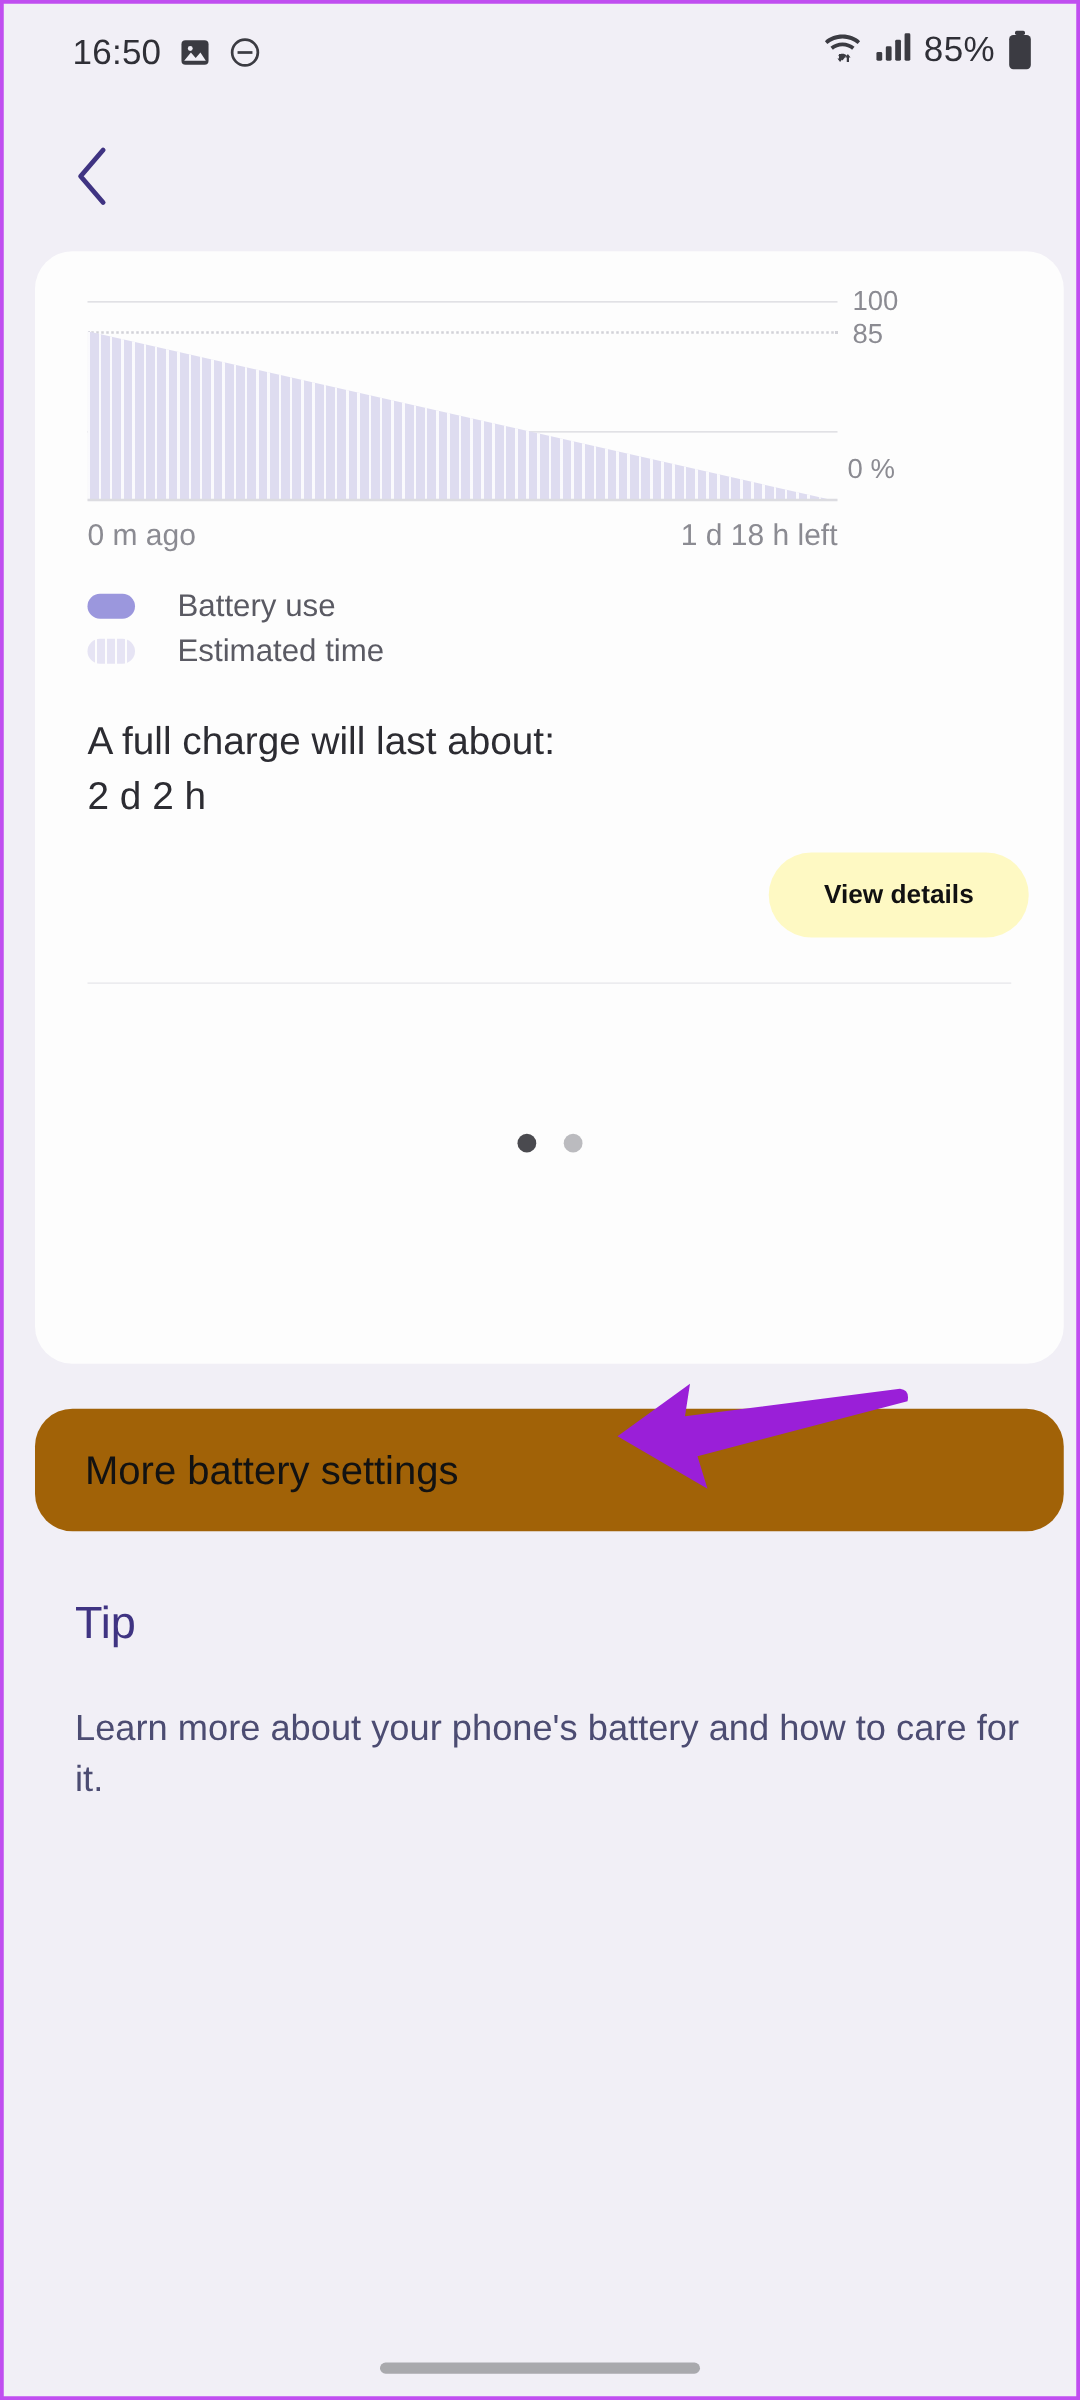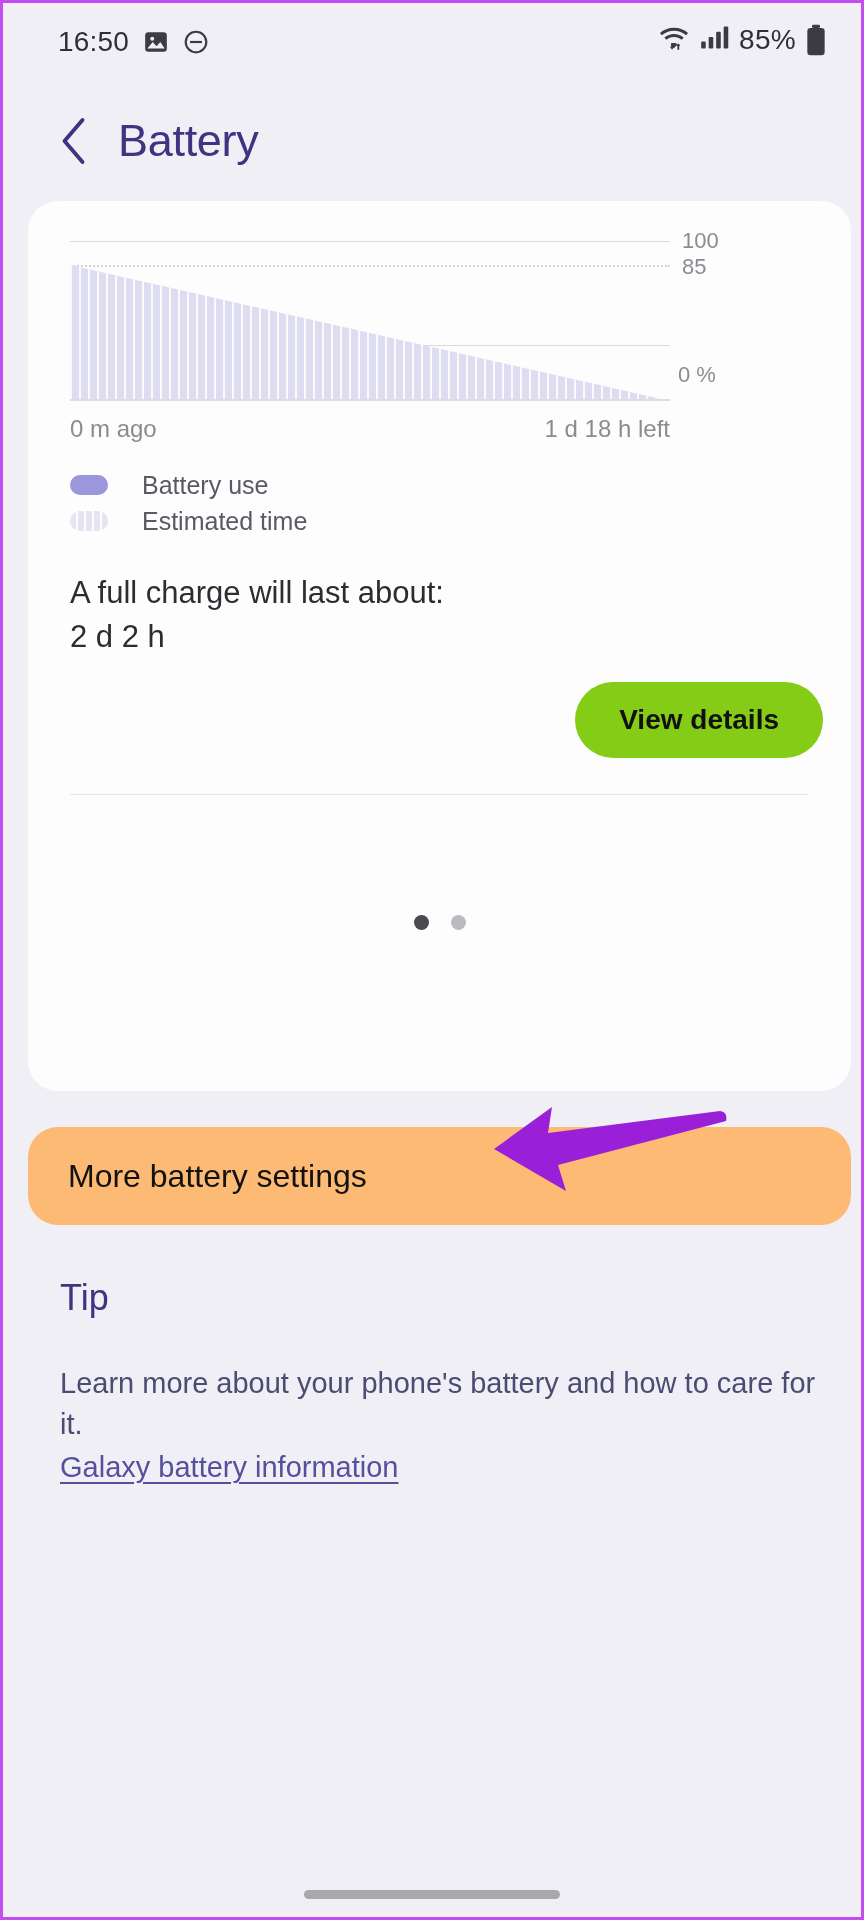--- a/index.html
+++ b/index.html
@@ -121,42 +121,42 @@
   .legend-label { font-size:25px; color:#5a5a63; }
 
   .full-charge {
     margin:34px 0 0 42px;
     font-size:31px; color:#2c2c32; line-height:1.3;
   }
   .full-charge .val { display:block; margin-top:4px; }
 
   .view-details-wrap { display:flex; justify-content:flex-end; padding:24px 28px 0 0; }
   .view-details {
-    background:#84cc16;
+    background:#fef9c3;
     border:none; border-radius:40px;
     padding:22px 44px;
-    font-size:28px; font-weight:bold; color:#111;
+    font-size:21px; font-weight:bold; color:#111;
     font-family:"Liberation Sans", sans-serif;
     cursor:pointer;
   }
 
   .divider { height:1px; background:#e6e6ea; margin:36px 42px 0 42px; }
 
   .no-usage {
     text-align:center; margin-top:112px;
     font-size:33px; color:#40357f;
   }
 
   .dots { display:flex; justify-content:center; gap:22px; margin-top:120px; }
   .dot { width:15px; height:15px; border-radius:50%; background:#bbbbbf; }
   .dot.active { background:#4a4a4f; }
 
   
   .settings-card {
-    background:#fdba74;
+    background:#a16207;
     border-radius:30px;
     margin:36px 10px 0 10px;
     height:98px;
     display:flex; align-items:center;
     padding-left:40px;
     position:relative;
   }
   .settings-label { font-size:32px; color:#121212; }
 
   .arrow-svg {
@@ -236,21 +236,20 @@
       </span>
     </div>
   </div>
 
   <div class="titlebar">
     <span class="back-chevron">
       <svg width="34" height="48" viewBox="0 0 20 32">
         <path d="M15 2 L3 16 L15 30" fill="none" stroke="#3f3382" stroke-width="2.6" stroke-linecap="round" stroke-linejoin="round"></path>
       </svg>
     </span>
-    <span class="page-title">Battery</span>
   </div>
 
   <div class="card card-main">
 
     <div class="chart-wrap">
       <div class="chart">
 
         <div class="gridline" style="top:0px;"></div>
         <span class="grid-label" style="top:0px;">100</span>
 
@@ -306,18 +305,17 @@
     <span class="arrow-svg">
       <svg width="240" height="110" viewBox="0 0 240 110">
         <path d="M6 56 L64 14 L60 40 L232 18 Q240 19 238 28 L70 72 L78 98 Z" fill="#9a1fd8"></path>
       </svg>
     </span>
   </div>
 
   <div class="tip">
     <div class="tip-head">Tip</div>
     <div class="tip-body">Learn more about your phone's battery and how to care for it.</div>
-    <a class="tip-link" href="#">Galaxy battery information</a>
   </div>
 
   <div class="gesture-bar"></div>
 
 </div>
 
 </body></html>

